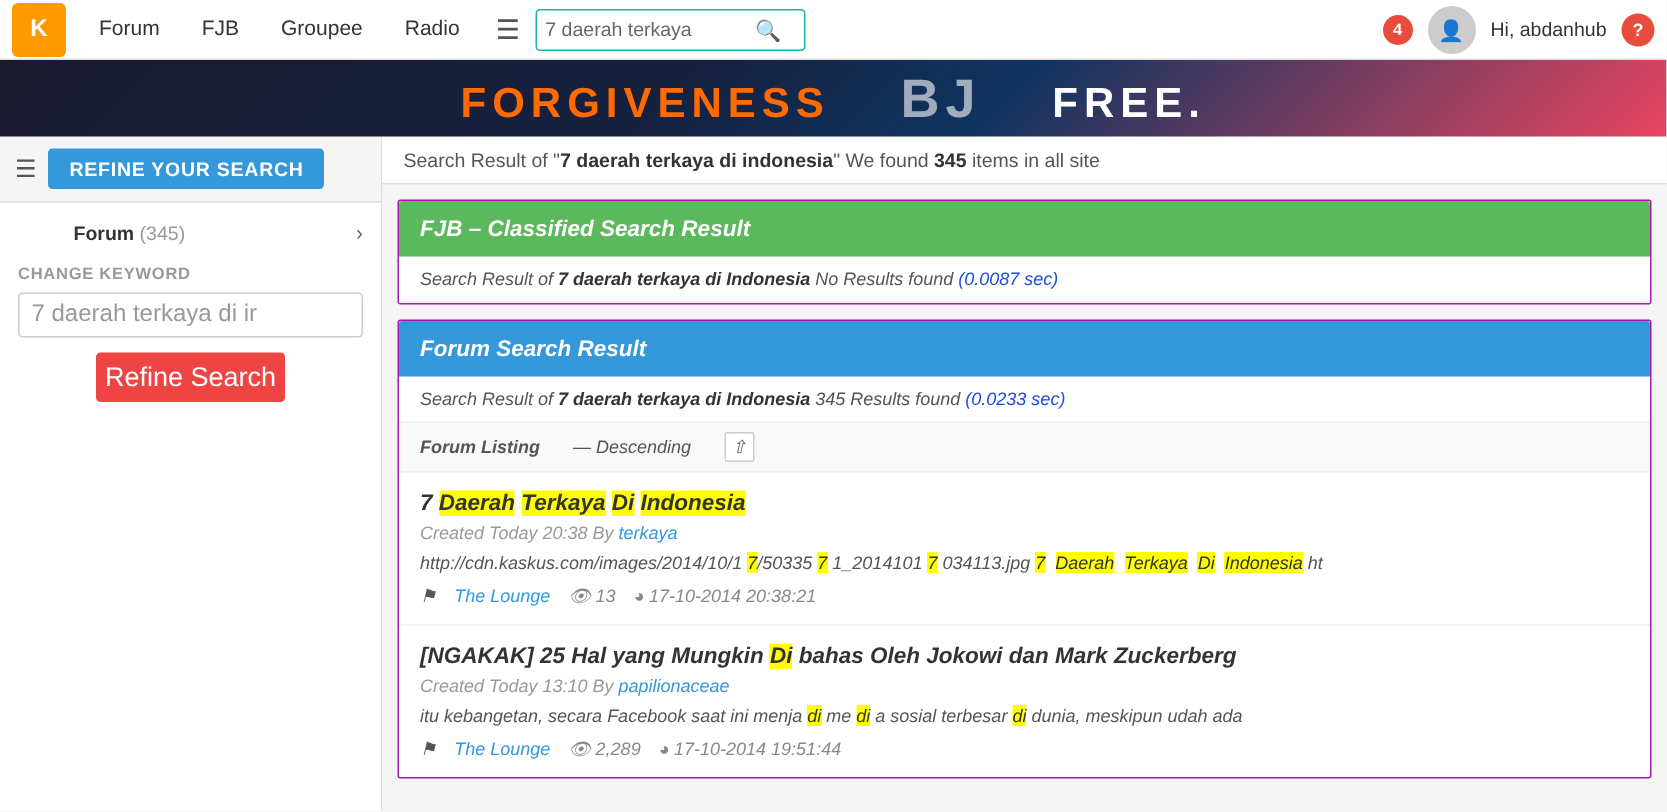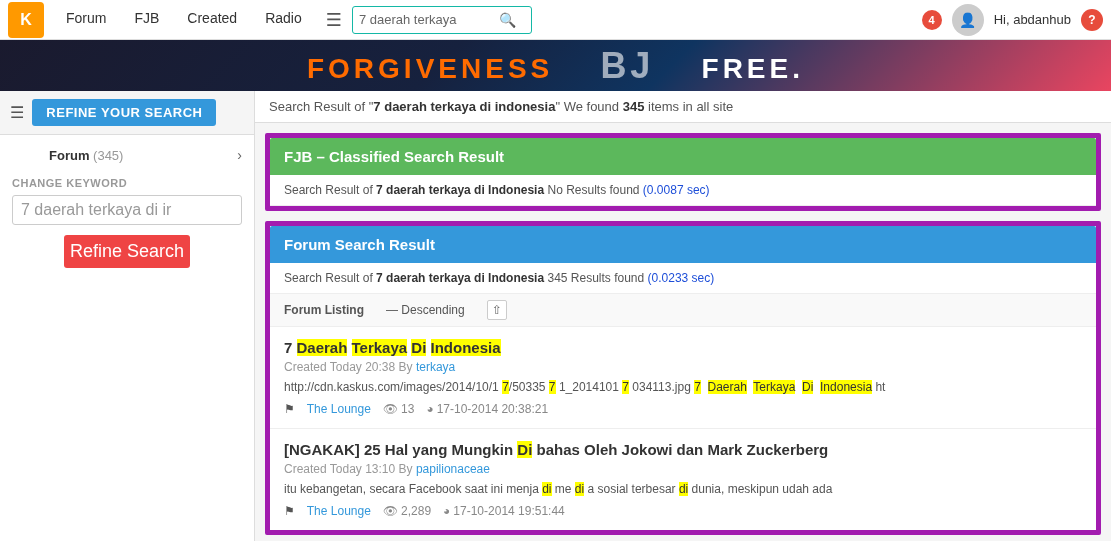--- a/index.html
+++ b/index.html
@@ -163,22 +163,23 @@
       color: #555;
       border-bottom: 1px solid #ddd;
     }
     .search-result-bar .query { font-weight: bold; color: #333; }
     .search-result-bar .count { font-weight: bold; color: #333; }
 
     
     .card {
       background: #fff;
       margin: 10px;
-      border: 5px solid #a21caf;
+      border: 1px solid #a21caf;
       border-radius: 2px;
+      font-style: italic;
     }
     .card-header {
       padding: 10px 14px;
       font-size: 15px;
       font-weight: bold;
       color: #fff;
       border-radius: 2px 2px 0 0;
     }
     .card-header.green { background: #5cb85c; }
     .card-header.blue { background: #3498db; }
@@ -233,21 +234,21 @@
     }
   </style>
 </head>
 <body>
 
 <div class="top-nav">
   <div class="logo-box">K</div>
   <div class="nav-links">
     <div class="nav-link">Forum</div>
     <div class="nav-link">FJB</div>
-    <div class="nav-link">Created</div>
+    <div class="nav-link">Groupee</div>
     <div class="nav-link">Radio</div>
   </div>
   <div class="hamburger-btn">☰</div>
   <div class="search-bar">
     <input type="text" value="7 daerah terkaya" placeholder="7 daerah terkaya" style="">
     <button class="search-icon-btn">🔍</button>
   </div>
   <div class="nav-right">
     <div class="notif-badge">4</div>
     <div class="user-avatar">👤</div>

